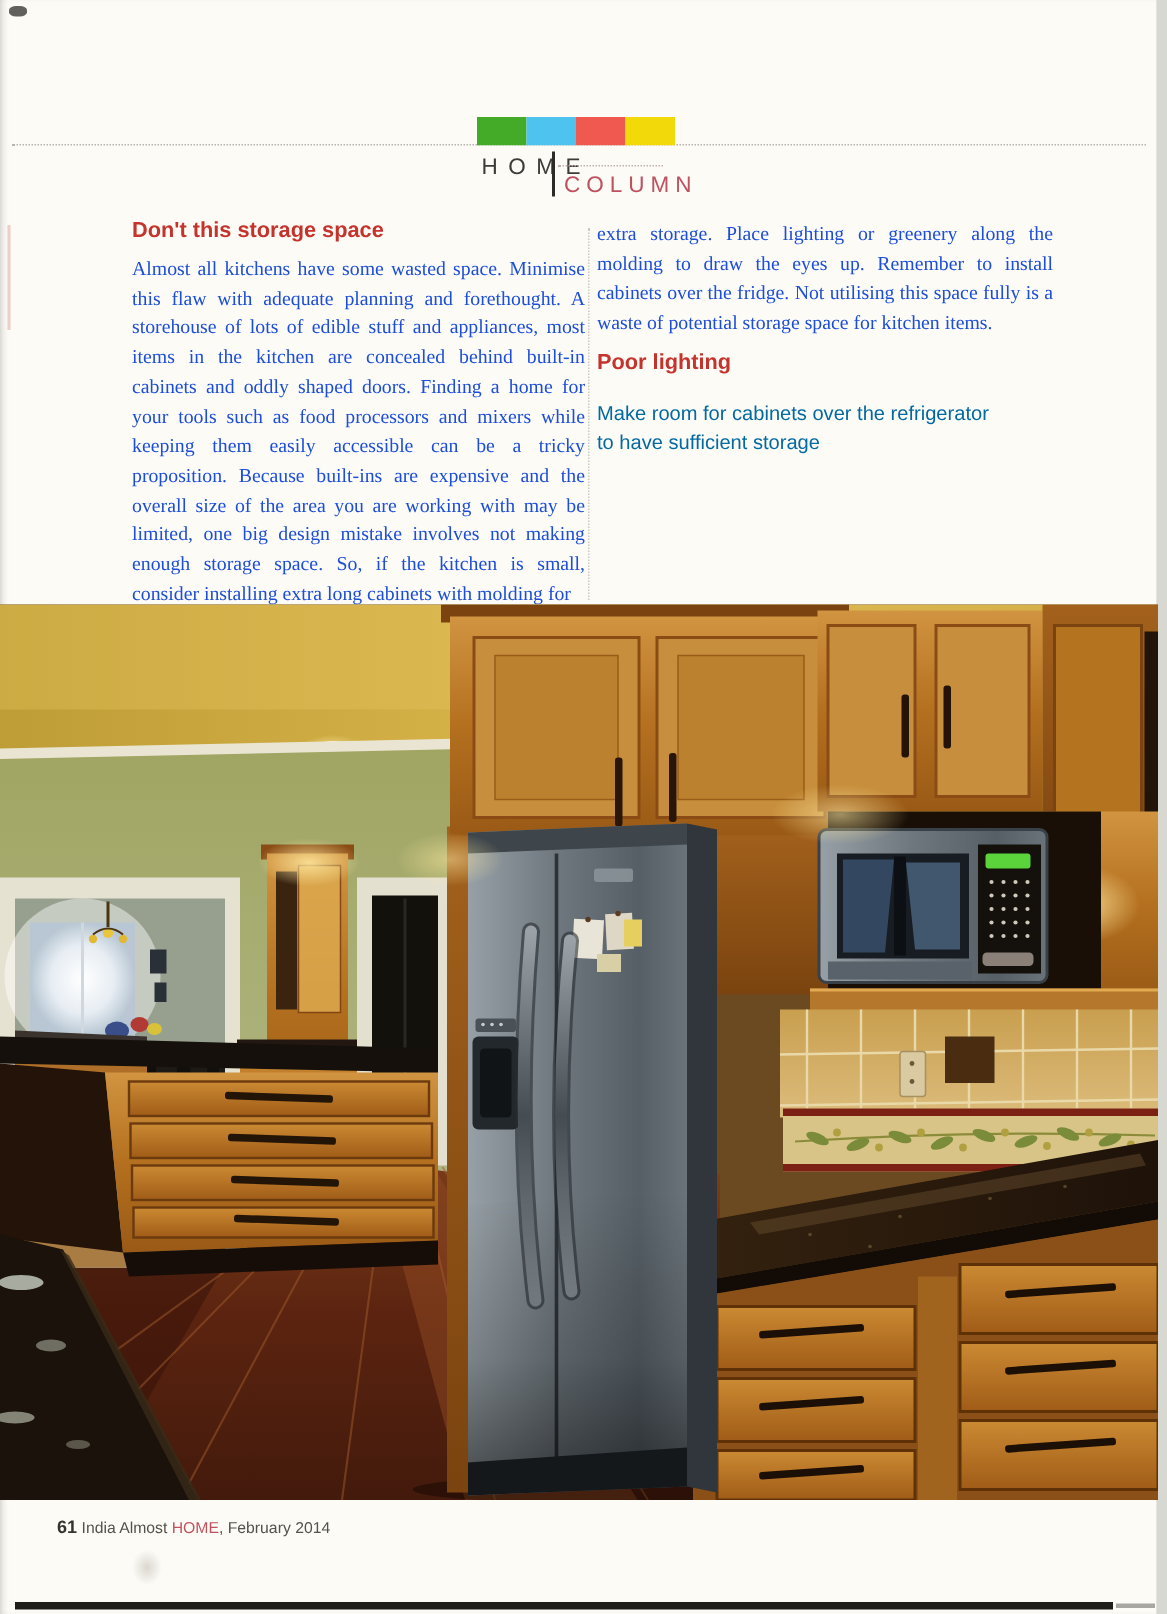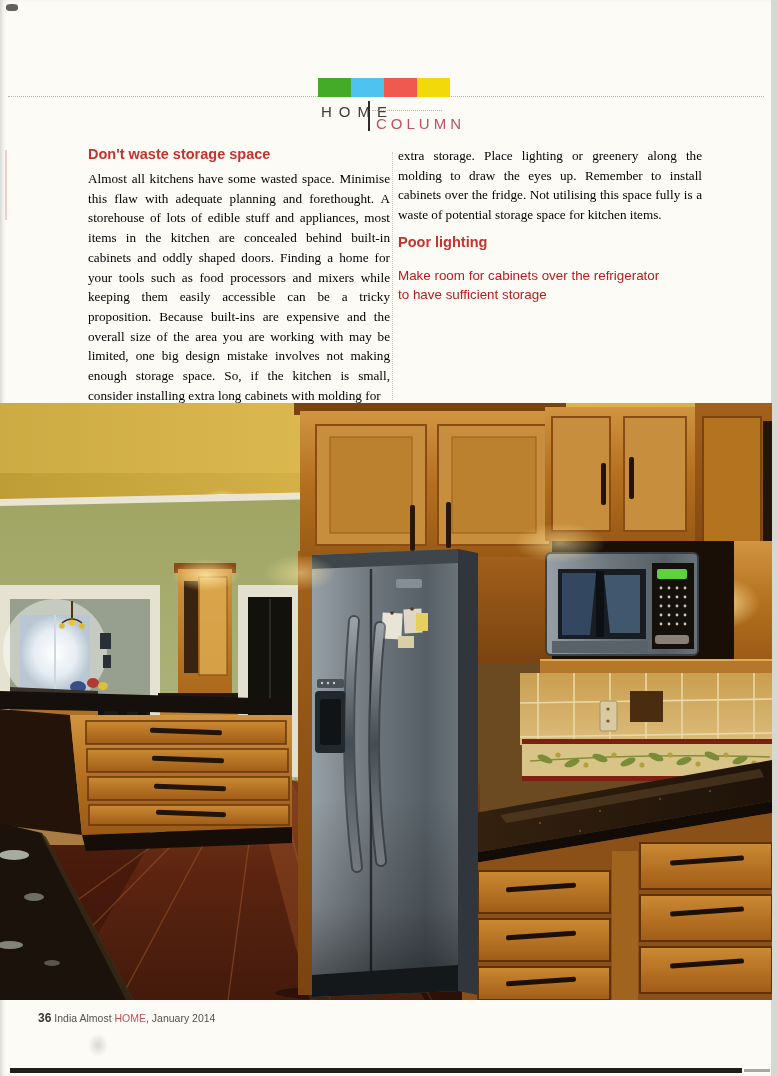--- a/index.html
+++ b/index.html
@@ -18,23 +18,23 @@
   .brand-bar{position:absolute;left:368px;top:101px;width:2px;height:30px;background:#2d2b28;}
   .rule-home{position:absolute;left:372px;top:110px;width:70px;border-top:1px dotted #c2b0ae;}
   .brand-column{position:absolute;left:376px;top:115px;font-size:15px;letter-spacing:4px;color:#bd5260;}
 
   
   .col-left{position:absolute;left:88px;top:146px;width:302px;}
   .col-right{position:absolute;left:398px;top:146px;width:304px;}
   .col-divider{position:absolute;left:392px;top:152px;height:248px;border-left:1px dotted #ccc9c2;}
   .sec-heading{font-weight:bold;font-size:14.5px;color:#c5332d;margin:0 0 7px 0;}
   .bodytext{font-family:"Liberation Serif",serif;font-size:13.2px;line-height:19.7px;
-            text-align:justify;color:#000000;margin:0;}
+            text-align:justify;color:#1d4ed8;margin:0;}
   .sec-heading-2{font-weight:bold;font-size:14.5px;color:#c5332d;margin:9px 0 0 0;}
-  .photo-caption{font-size:13.4px;line-height:19px;color:#b91c1c;margin-top:16px;width:270px;}
+  .photo-caption{font-size:13.4px;line-height:19px;color:#0369a1;margin-top:16px;width:270px;}
 
   
   .photo{position:absolute;left:0;top:403px;width:772px;height:597px;background:#6b4a22;}
   .photo svg{display:block;width:772px;height:597px;}
 
   
   .footer{position:absolute;left:38px;top:1011px;font-size:10.5px;color:#55524b;}
   .footer .pn{font-weight:bold;font-size:12px;color:#36342e;margin-right:3px;}
   .footer .hl{color:#c05260;}
   .smudge{position:absolute;left:88px;top:1033px;width:20px;height:24px;border-radius:50%;
@@ -60,21 +60,21 @@
       <rect x="99" y="0" width="33" height="19" fill="#f2d90a"></rect>
     </svg>
   </div>
   <div class="brand-home">HOME</div>
   <div class="brand-bar"></div>
   <div class="rule-home"></div>
   <div class="brand-column">COLUMN</div>
 
   <div class="col-divider"></div>
   <div class="col-left">
-    <div class="sec-heading">Don't waste storage space</div>
+    <div class="sec-heading">Don't this storage space</div>
     <p class="bodytext">Almost all kitchens have some wasted space. Minimise this flaw with adequate planning and forethought. A storehouse of lots of edible stuff and appliances, most items in the kitchen are concealed behind built-in cabinets and oddly shaped doors. Finding a home for your tools such as food processors and mixers while keeping them easily accessible can be a tricky proposition. Because built-ins are expensive and the overall size of the area you are working with may be limited, one big design mistake involves not making enough storage space. So, if the kitchen is small, consider installing extra long cabinets with molding for</p>
   </div>
   <div class="col-right">
     <p class="bodytext">extra storage. Place lighting or greenery along the molding to draw the eyes up. Remember to install cabinets over the fridge. Not utilising this space fully is a waste of potential storage space for kitchen items.</p>
     <div class="sec-heading-2">Poor lighting</div>
     <div class="photo-caption">Make room for cabinets over the refrigerator to have sufficient storage</div>
   </div>
 
   <div class="photo">
   <svg viewBox="0 0 772 597" preserveAspectRatio="none">
@@ -450,18 +450,18 @@
     </g>
 
     <g>
       <ellipse cx="560" cy="140" rx="46" ry="20" fill="url(#gGlow)" opacity=".7"></ellipse>
       <ellipse cx="300" cy="170" rx="36" ry="18" fill="url(#gGlow)" opacity=".6"></ellipse>
     </g>
   </svg>
   </div>
 
   <div class="footer">
-    <span class="pn">36</span><span>India Almost </span><span class="hl">HOME</span><span>, January 2014</span>
+    <span class="pn">61</span><span>India Almost </span><span class="hl">HOME</span><span>, February 2014</span>
   </div>
   <div class="smudge"></div>
   <div class="bottom-line"></div>
   <div class="bottom-line-tail"></div>
 </div>
 
 </body></html>

